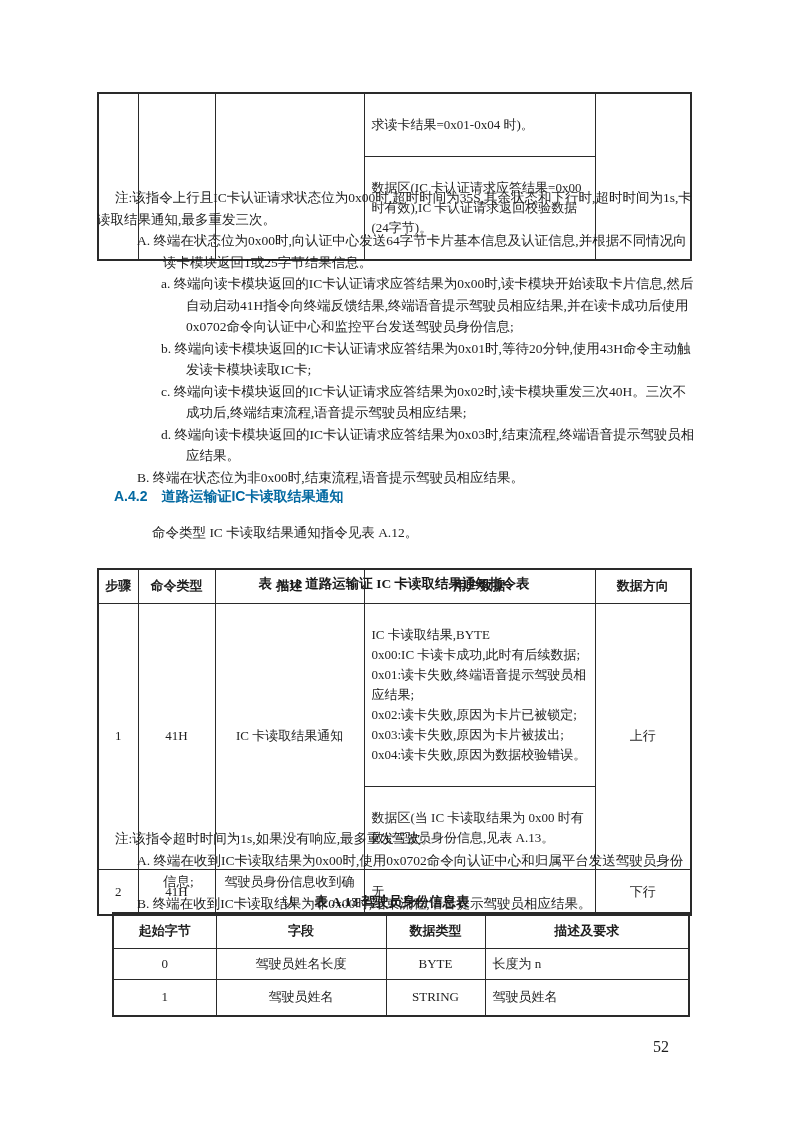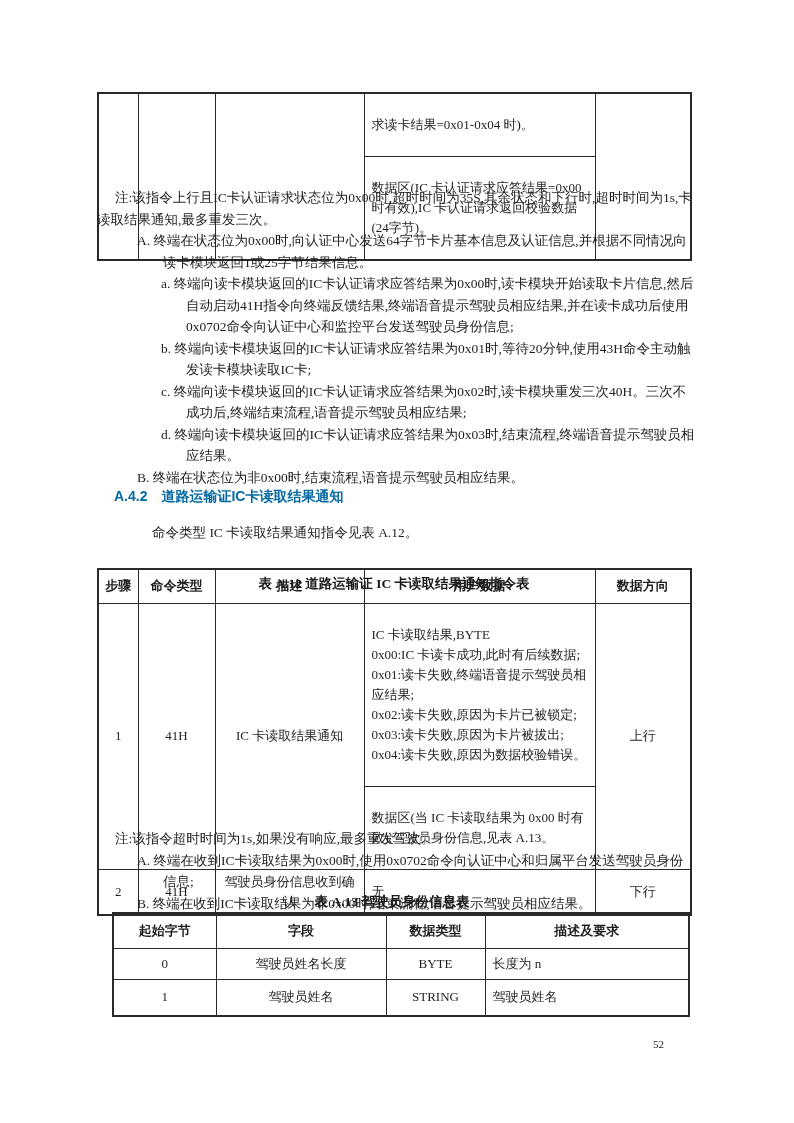--- a/index.html
+++ b/index.html
@@ -38,21 +38,21 @@
     font-family:"Liberation Sans","DejaVu Sans",sans-serif;
     font-weight:bold;font-size:14px;color:#0369a1;
   }
   .section-heading .sec-num{margin-right:14px;}
   .intro-para{position:absolute;left:152px;top:524px;font-size:13.5px;}
   .table-caption{
     position:absolute;text-align:center;font-weight:bold;font-size:13.5px;color:#1a1a1a;
   }
   .caption-a12{left:97px;top:549px;width:594px;margin-top:26px;}
   .caption-a13{left:104px;top:893px;width:576px;}
-  .page-number{position:absolute;left:653px;top:1038px;font-size:11px;}
+  .page-number{position:absolute;left:653px;top:1038px;font-size:16px;}
 </style>
 </head>
 <body>
 
 <div class="page">
 
   <table class="doc-table" style="left:97px;top:92px;width:595px;height:91px;">
     <colgroup>
       <col style="width:40px">
         <col style="width:77px">

